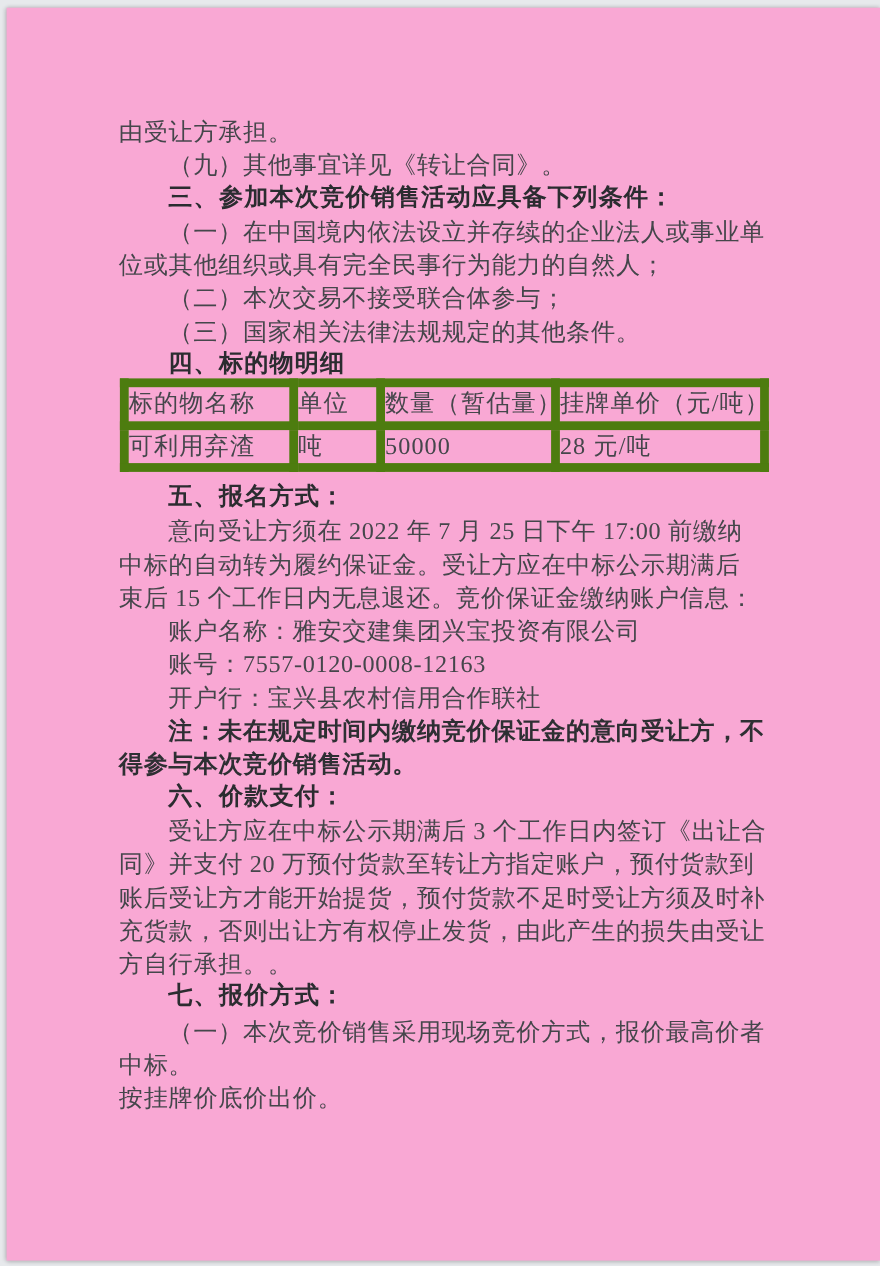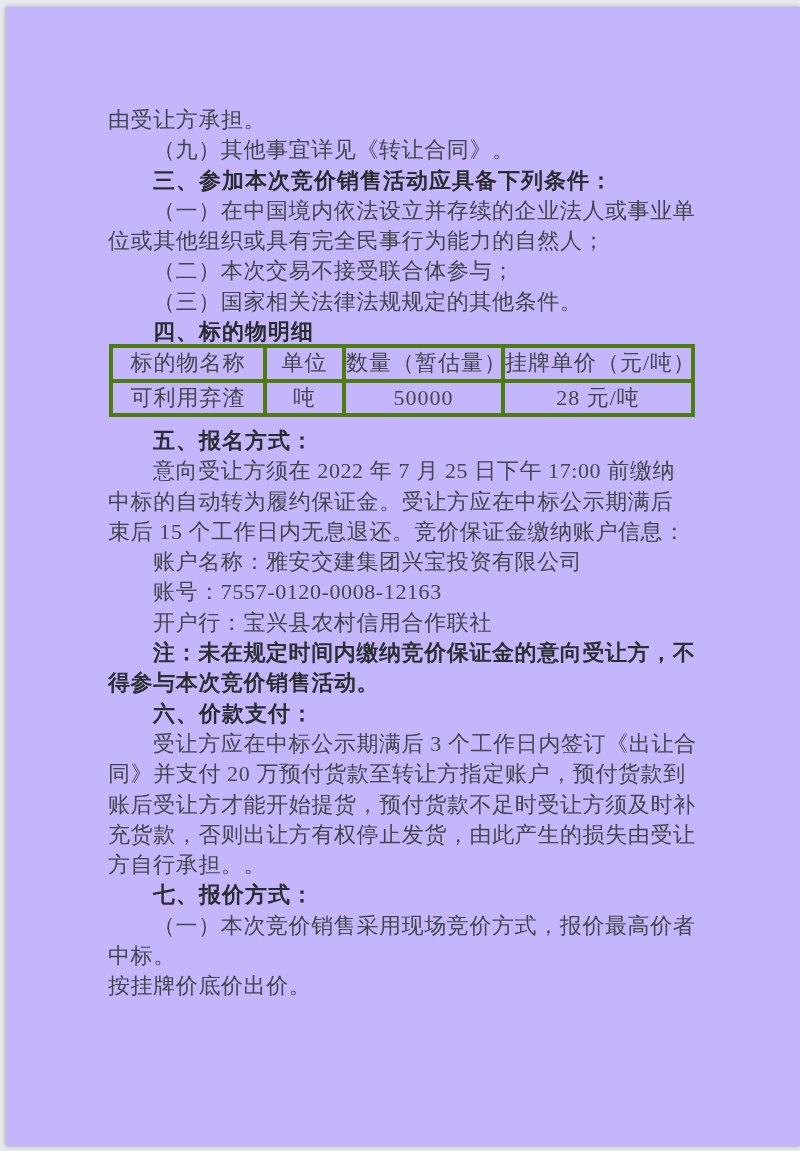--- a/index.html
+++ b/index.html
@@ -6,57 +6,57 @@
   body {
     width: 800px; height: 1151px;
     background: #e7e9ec;
     position: relative;
     overflow: hidden;
     font-family: "Liberation Serif", "DejaVu Serif", serif;
   }
   .page {
     position: absolute;
     left: 6px; top: 7px; right: 0; bottom: 5px;
-    background: #c4b5fd;
+    background: #f9a8d4;
     box-shadow: -2px 0 3px rgba(0,0,0,0.10),
                 0 -2px 3px rgba(0,0,0,0.10),
                 0 2px 3px rgba(0,0,0,0.12);
   }
   .content {
     position: absolute;
     left: 0; top: 0; right: 0;
     padding: 98px 90px 0 102px;
     font-size: 22px;
     line-height: 30.3px;
     letter-spacing: 0.6px;
     color: #45464b;
   }
   .line { white-space: nowrap; height: 30.3px; }
   .line.indent { padding-left: 45px; }
   .line.heading {
-    font-family: Liberation Serif, serif;
+    font-family: Liberation Mono, monospace;
     font-weight: 700;
     color: #2b2c30;
     letter-spacing: 1px;
   }
   .line.bold {
     font-weight: 700;
     color: #2e2f33;
   }
   table.subject-table {
     border-collapse: collapse;
     table-layout: fixed;
     width: 584px;
     margin: -3px 0 9px 1px;
     font-size: 22px;
     color: #45464b;
   }
   table.subject-table td {
-    border: 4px solid #4d7c0f;
-    text-align: center;
+    border: 8px solid #4d7c0f;
+    text-align: left;
     vertical-align: middle;
     height: 29px;
     padding: 0;
     letter-spacing: 1px;
     white-space: nowrap;
     overflow: hidden;
   }
 </style>
 </head>
 <body>

